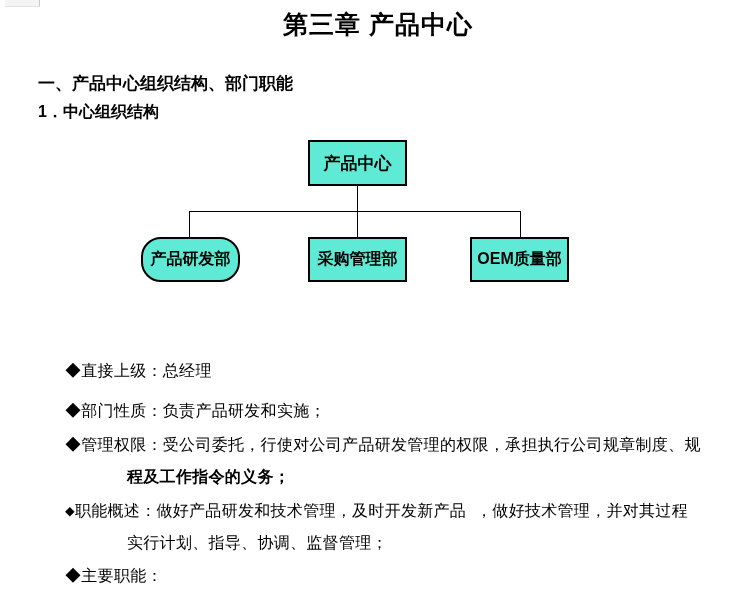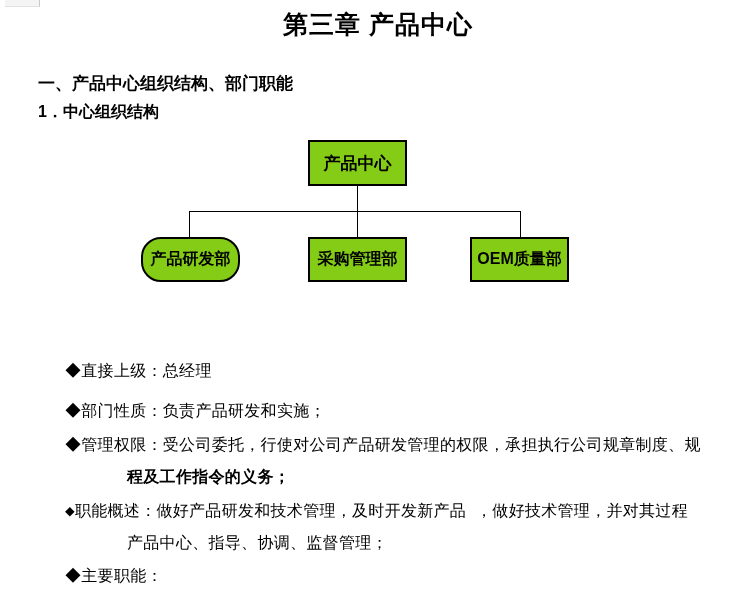--- a/index.html
+++ b/index.html
@@ -56,21 +56,21 @@
     position: absolute;
     left: 0;
     top: 140px;
     width: 756px;
     height: 145px;
   }
   .org-box {
     position: absolute;
     box-sizing: border-box;
     border: 2px solid #000000;
-    background: #84cc16;
+    background: #5eead4;
     display: flex;
     align-items: center;
     justify-content: center;
     font-size: 17px;
     font-weight: bold;
     white-space: nowrap;
   }
   .org-root  { left: 308px; top: 0;    width: 99px; height: 46px; }
   .org-child { top: 97px; width: 99px; height: 45px; font-size: 16px; }
   .org-child.c0 { left: 141px; border-radius: 20px; }
@@ -131,17 +131,17 @@
 
 
   <div class="bullet-line bl-indent0 b0">◆直接上级：总经理</div>
 
   <div class="bullet-line bl-indent0 b2a">◆管理权限：受公司委托，行使对公司产品研发管理的权限，承担执行公司规章制度、规</div>
 
   <div class="bullet-line bl-indent0 b1">◆部门性质：负责产品研发和实施；</div>
   <div class="bullet-line bl-indent1 b2b">程及工作指令的义务；</div>
 
   <div class="bullet-line bl-indent0 b3a">◆职能概述：做好产品研发和技术管理，及时开发新产品 ，做好技术管理，并对其过程</div>
-  <div class="bullet-line bl-indent1 b3b">产品中心、指导、协调、监督管理；</div>
+  <div class="bullet-line bl-indent1 b3b">实行计划、指导、协调、监督管理；</div>
 
   <div class="bullet-line bl-indent0 b4">◆主要职能：</div>
 
 </div>
 
 </body></html>

